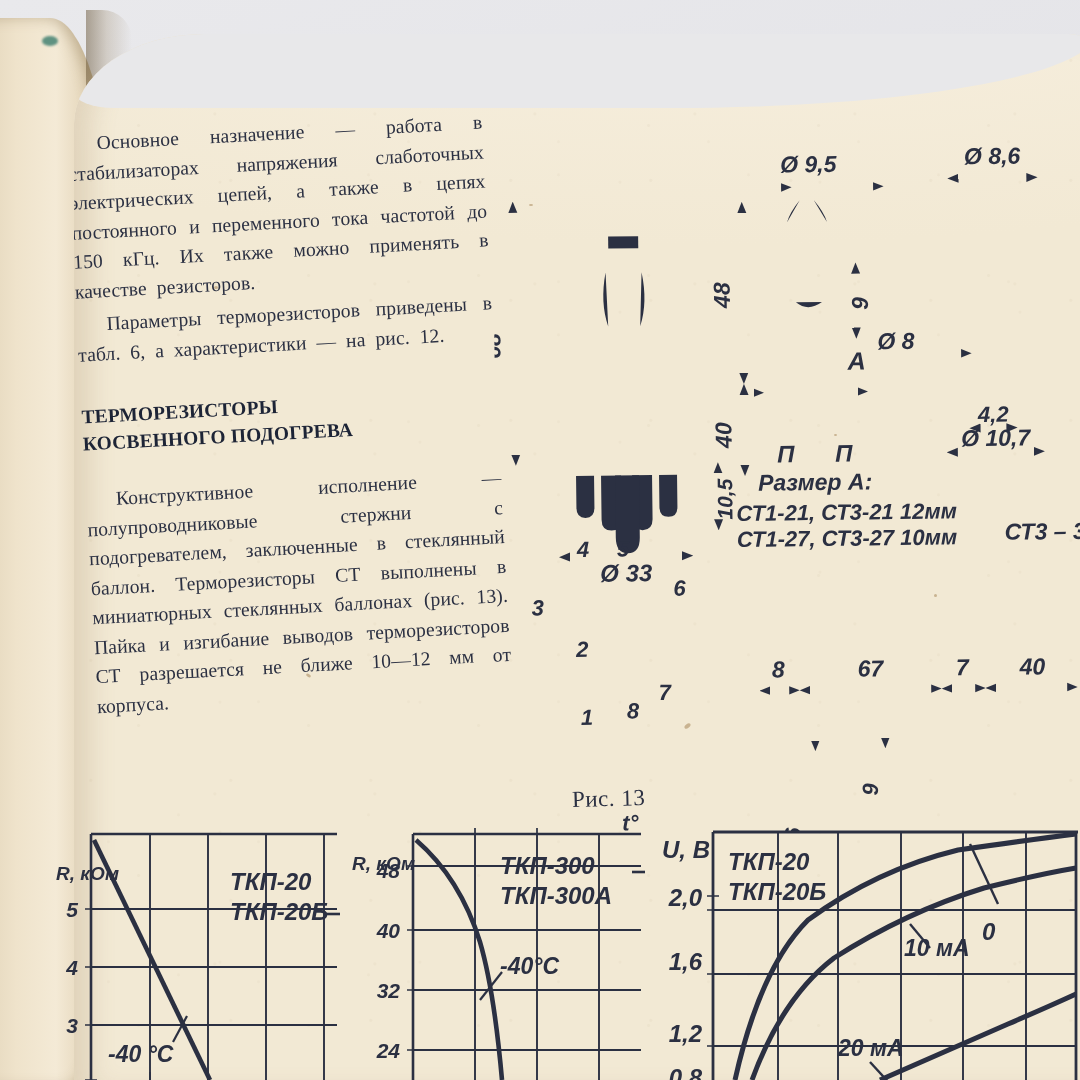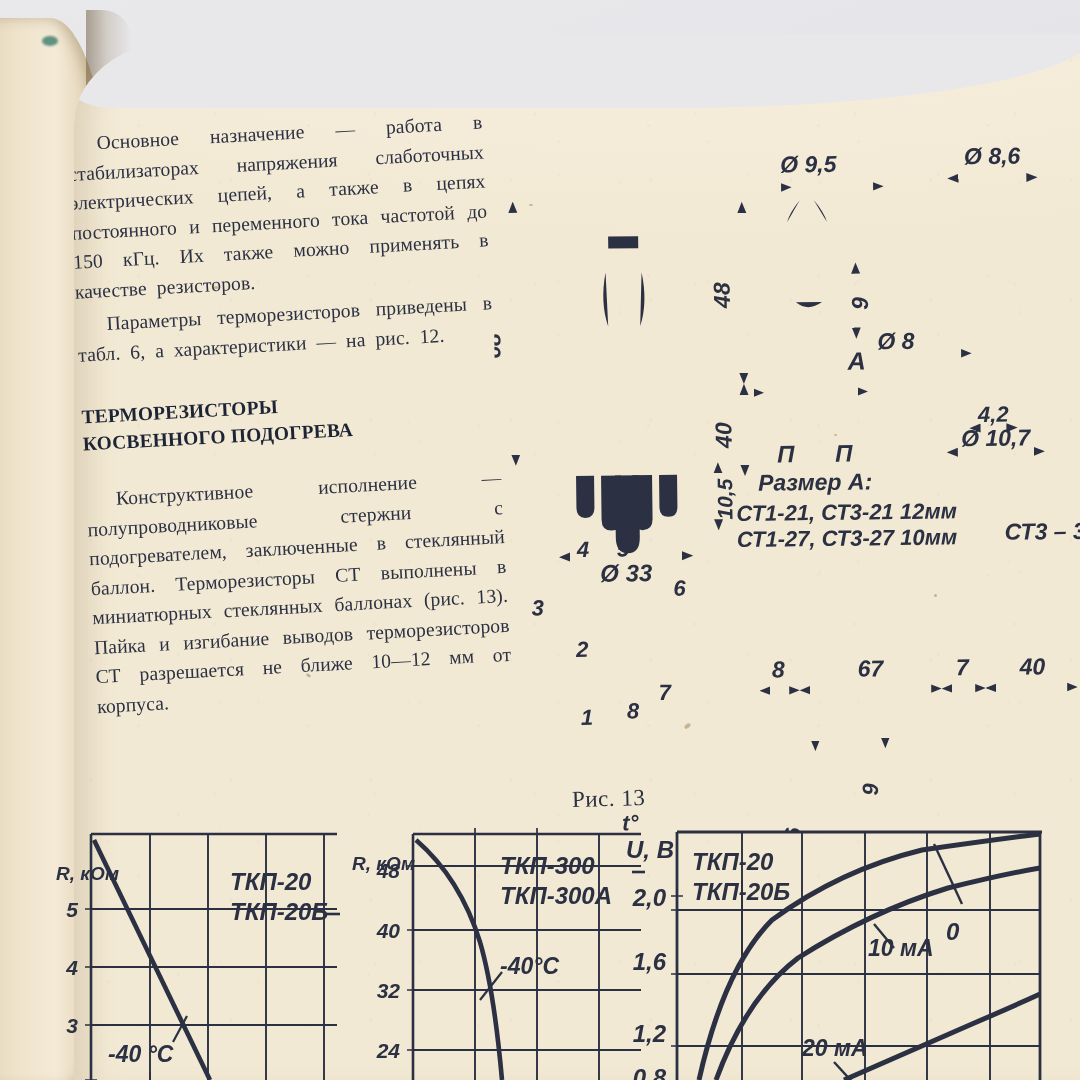--- a/index.html
+++ b/index.html
@@ -408,21 +408,21 @@
         <text x="60" y="180" text-anchor="end">32</text>
         <text x="60" y="240" text-anchor="end">24</text>
         <text x="160" y="56" font-size="24">ТКП-300</text>
         <text x="160" y="86" font-size="24">ТКП-300А</text>
         <text x="160" y="156" font-size="23">-40°C</text>
       </g>
       <path d="M292 54 h14" stroke-width="2.6"></path>
     </svg>
   </div>
 
-  <div class="chartbox" style="left:612px;width:432px;">
+  <div class="chartbox" style="left:648px;width:432px;">
     <svg width="432" height="262" viewBox="0 0 432 262" fill="none" stroke="#2b3042" font-family="'Liberation Sans',sans-serif" font-style="italic" font-weight="bold" font-size="21">
       <g stroke-width="2.8">
         <path d="M65 14 h365"></path>
         <path d="M65 14 v248"></path>
         <path d="M428 14 v248"></path>
       </g>
       <g stroke-width="1.9">
         <path d="M65 92 h363"></path>
         <path d="M65 156 h363"></path>
         <path d="M65 228 h363"></path>

